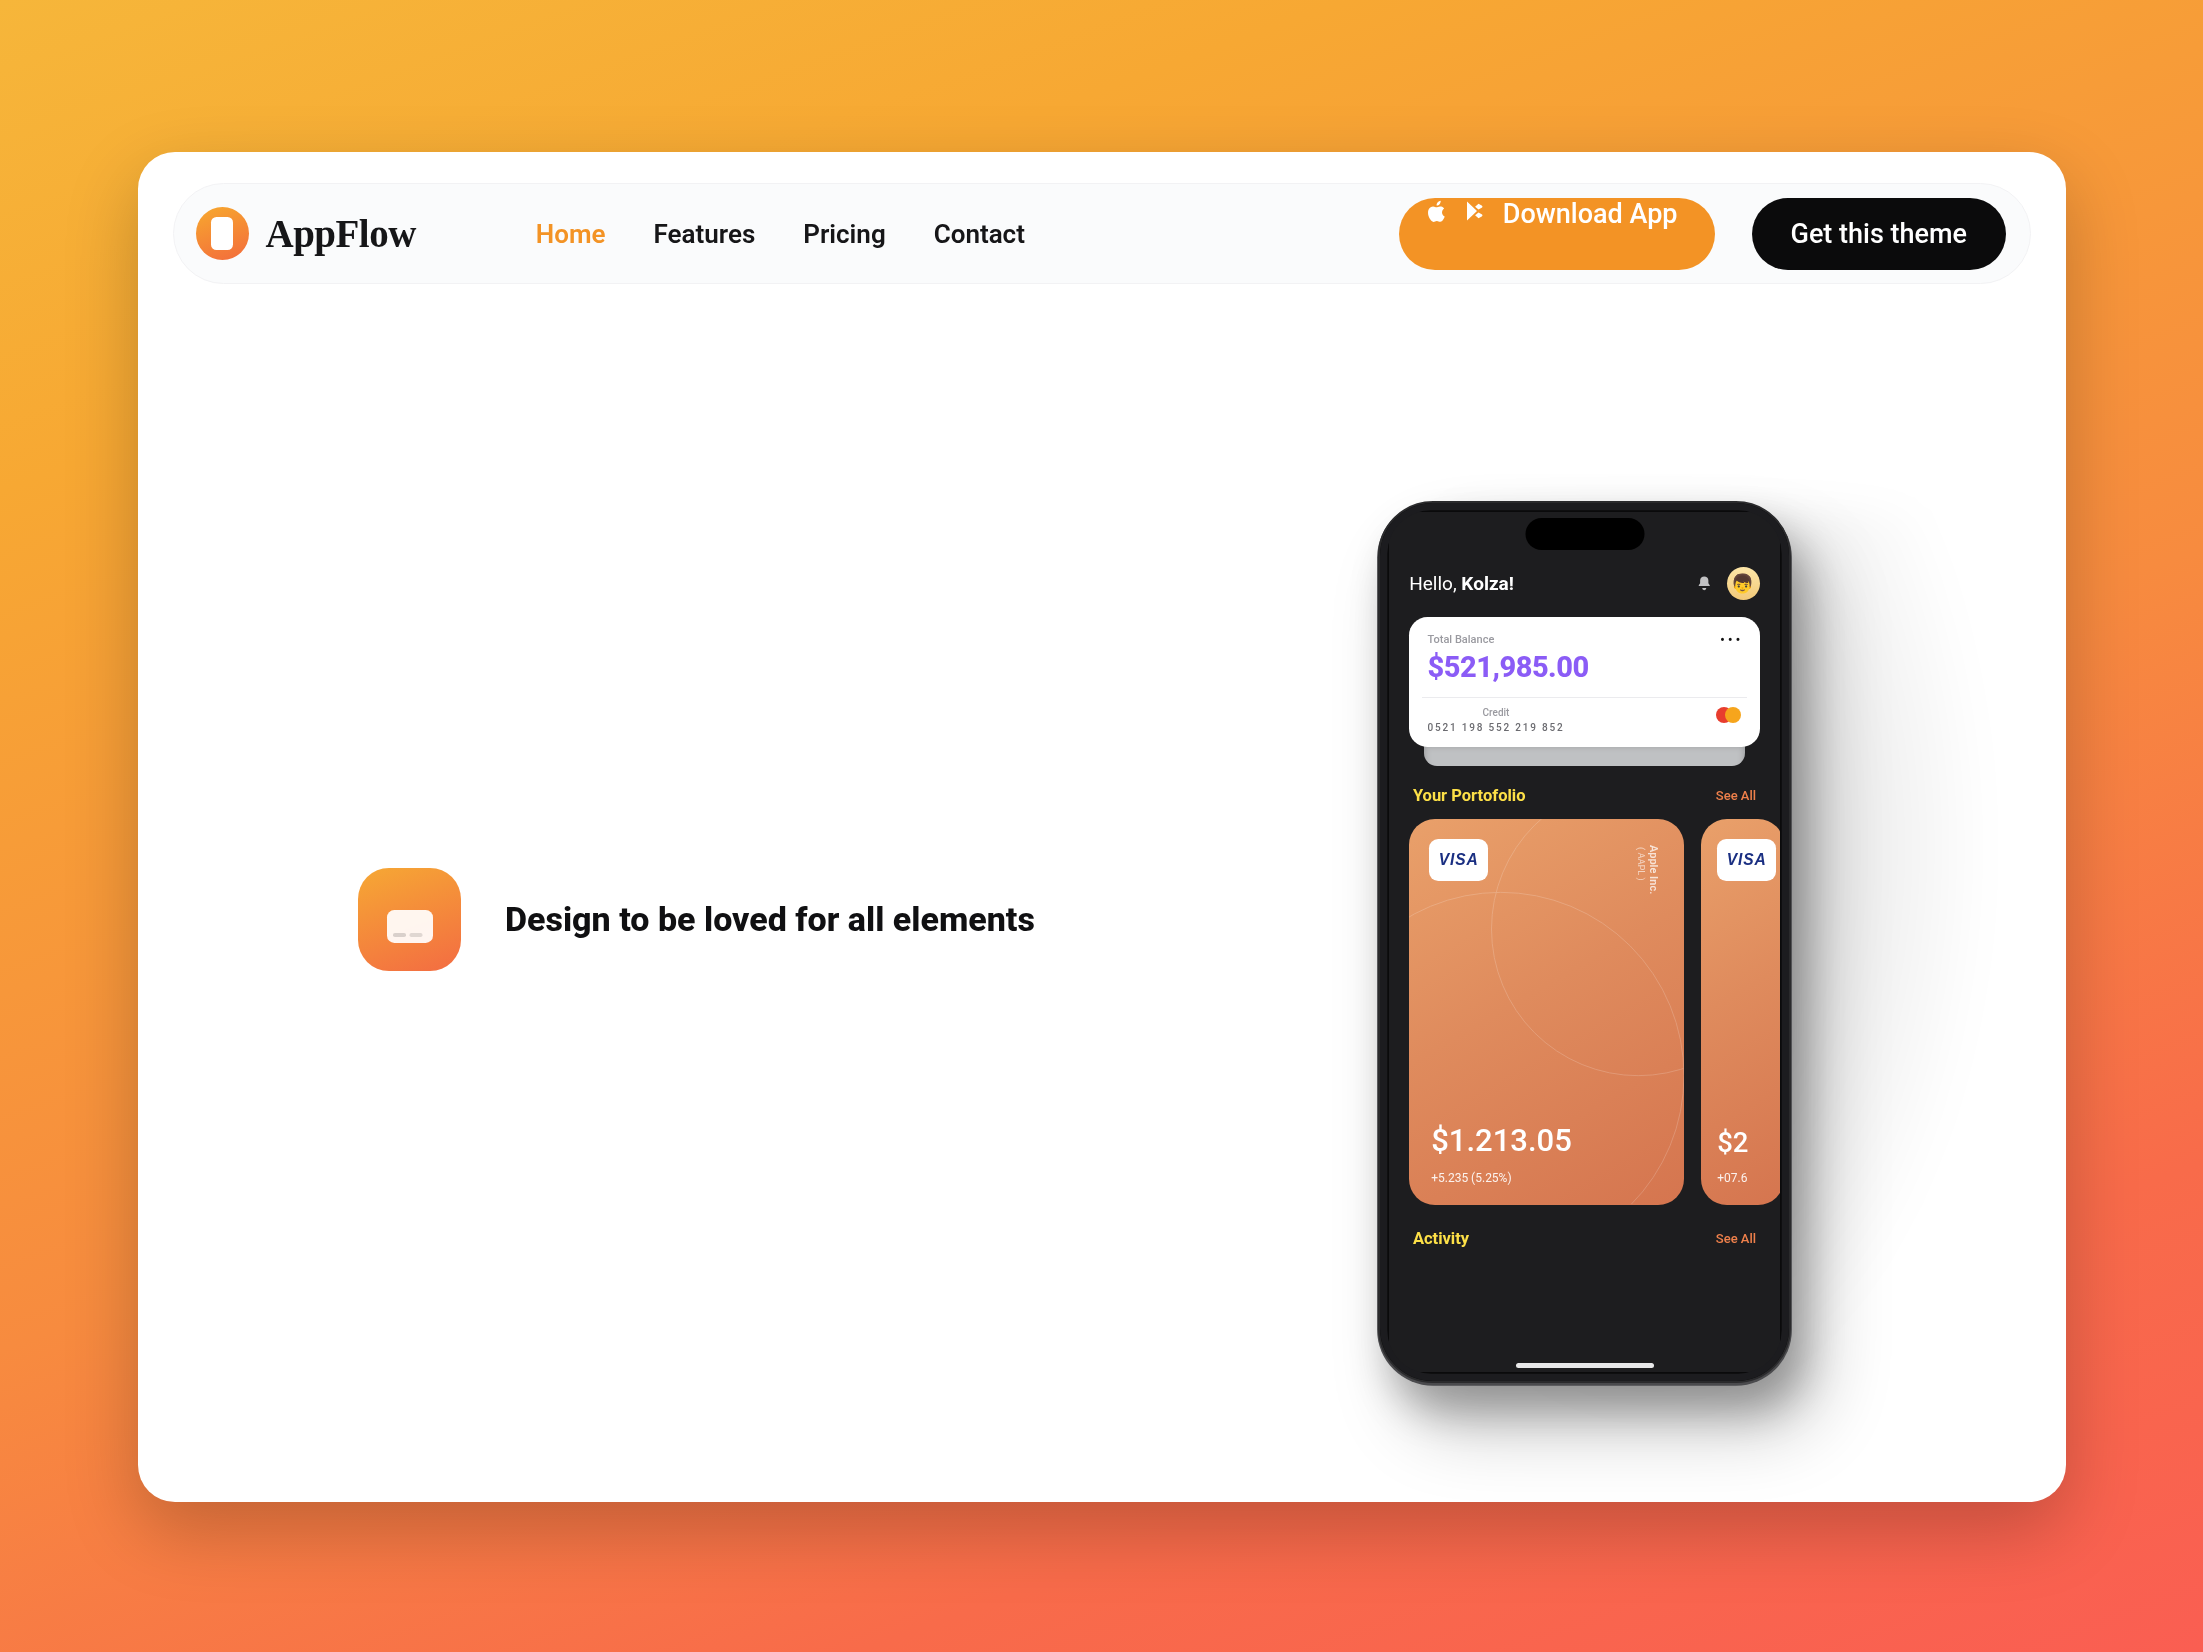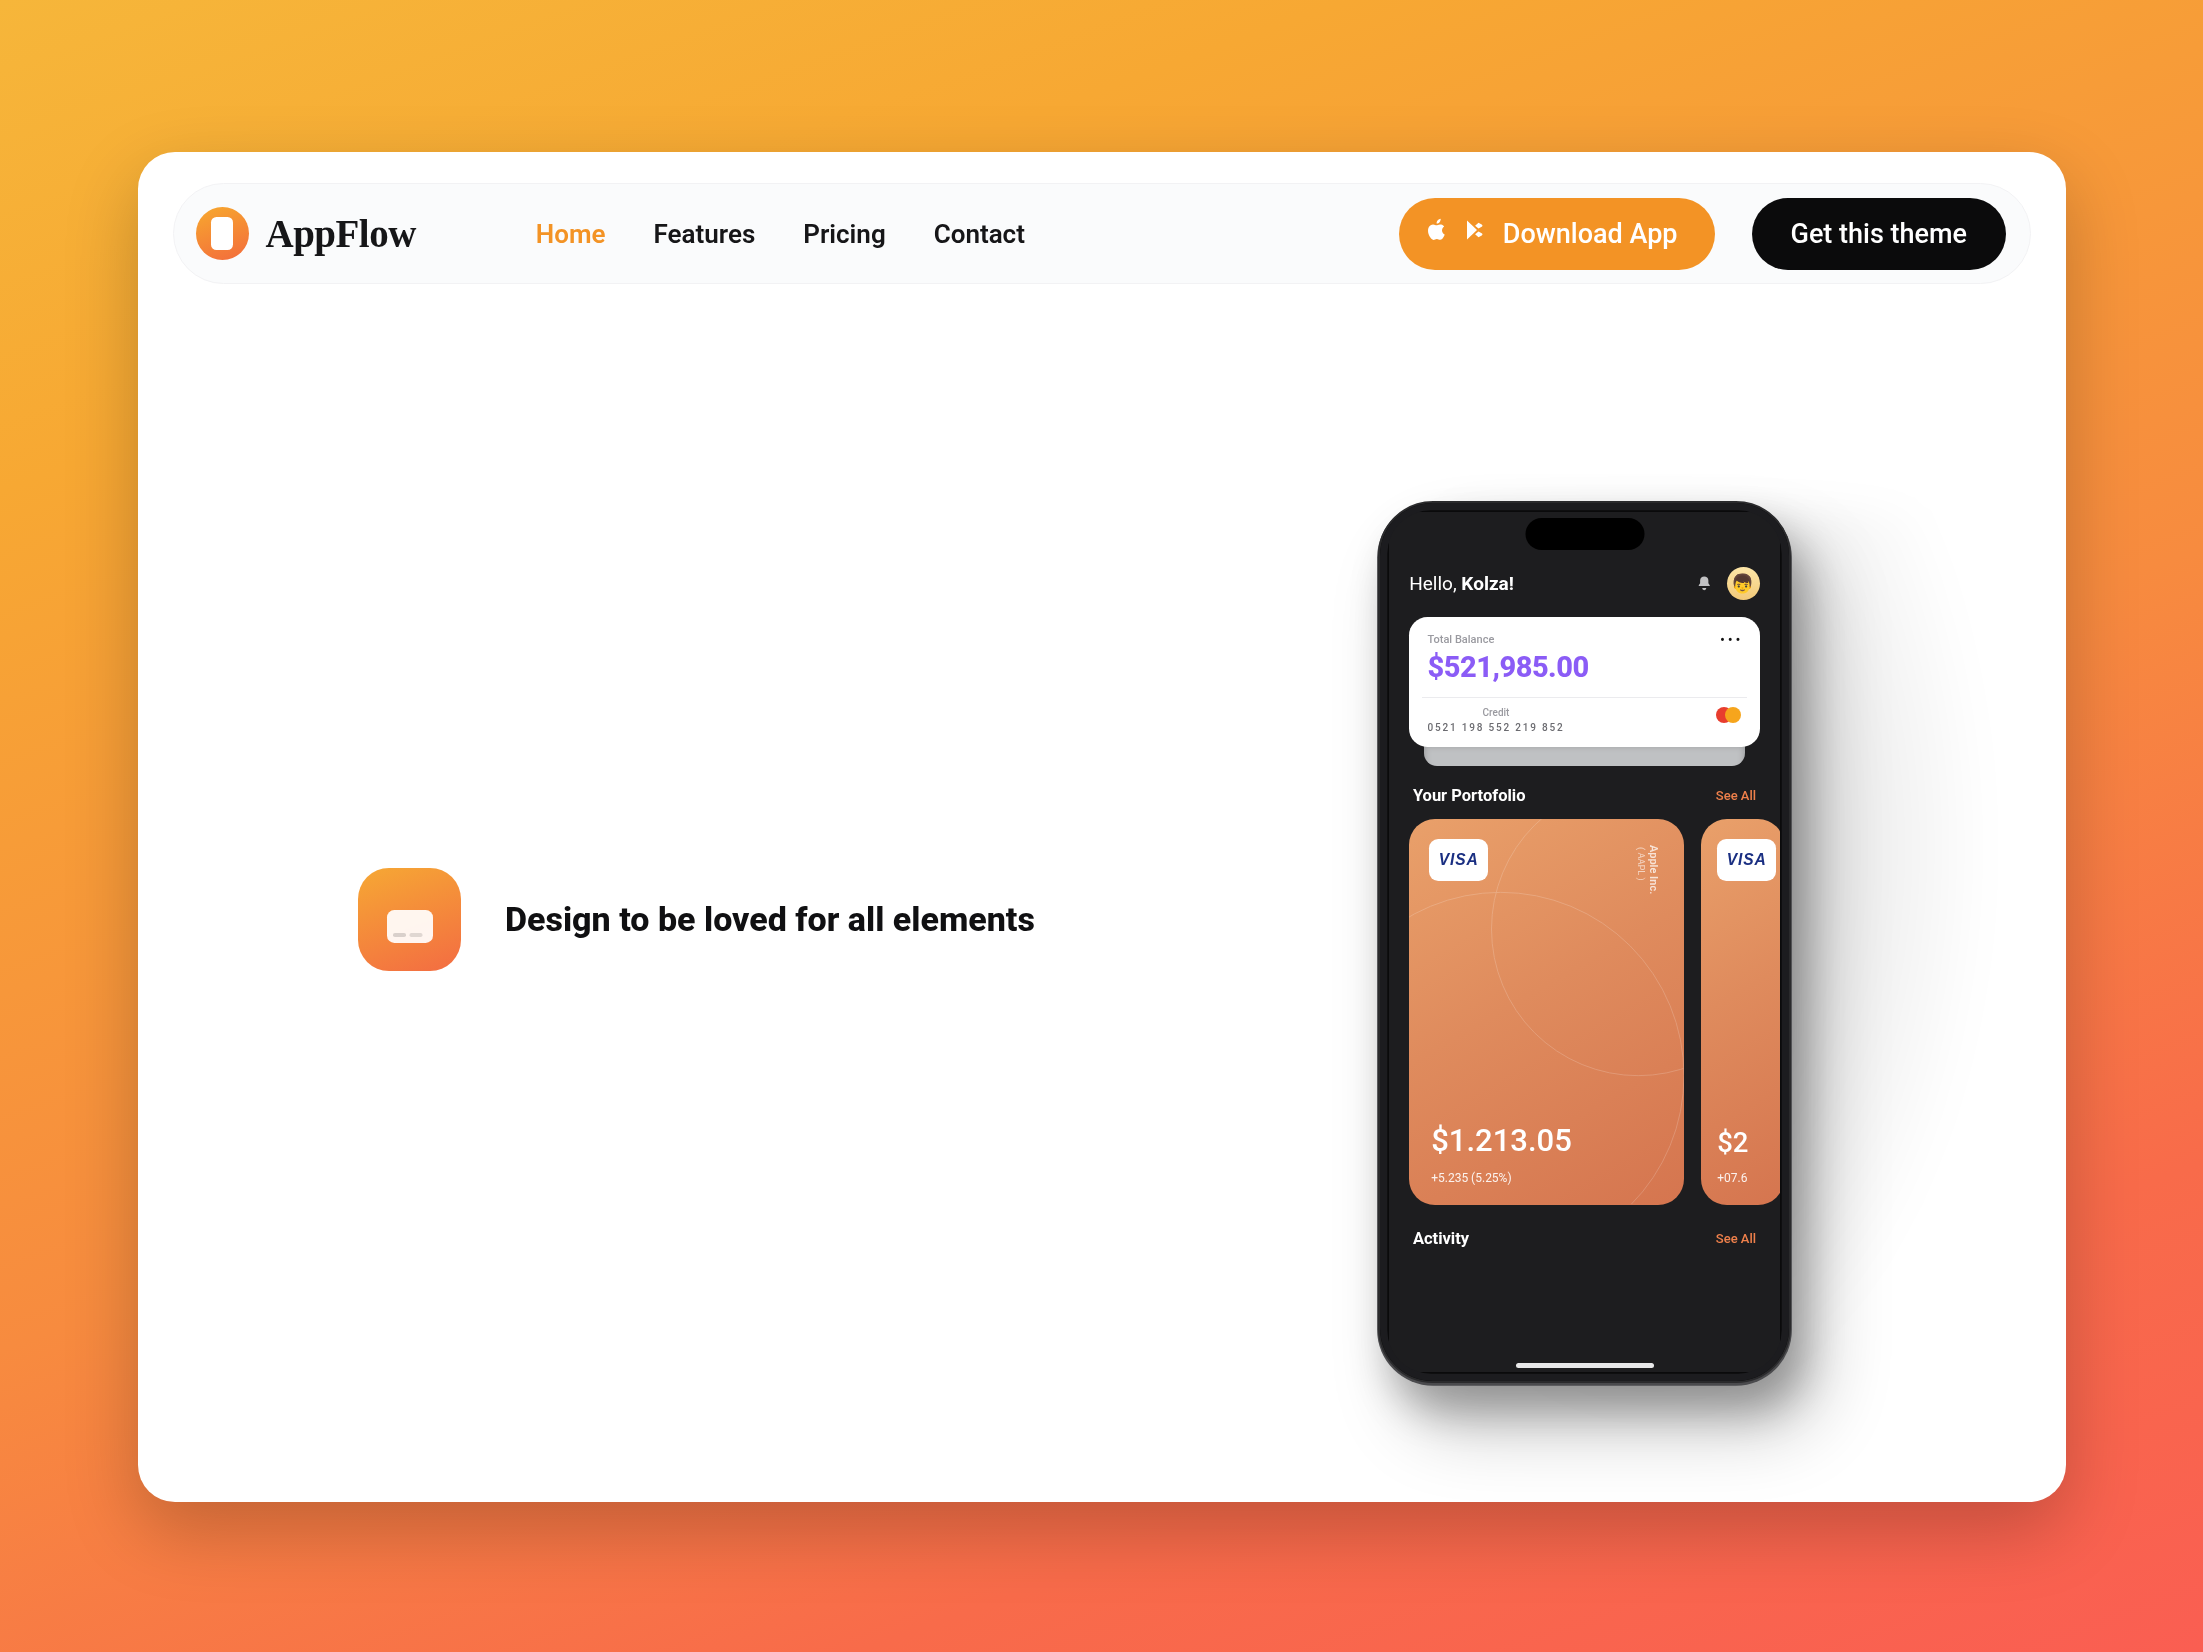--- a/index.html
+++ b/index.html
@@ -65,21 +65,21 @@
   .nav-link.active { color: #f39325; }
 
   .nav-spacer { flex: 1; }
 
   .btn-download {
     height: 72px;
     padding: 0 37px 0 26px;
     background: #f39325;
     color: #ffffff;
     border-radius: 37px;
-    display: flex; align-items: center; gap: 14.7px;
+    display: flex; align-items: flex-start; gap: 14.7px;
     font-size: 27px;
     font-weight: 500;
     cursor: pointer;
   }
   .btn-theme {
     height: 72px;
     padding: 0 39px;
     background: #0b0b0c;
     color: #ffffff;
     border-radius: 37px;
@@ -237,21 +237,21 @@
     margin: -9.2px 14.7px 0 14.7px;
     border-radius: 0 0 13px 13px;
     box-shadow: inset 0 7.3px 7.3px rgba(0,0,0,0.25);
     z-index:1;
   }
 
   .section-row {
     display: flex; align-items: center; justify-content: space-between;
     margin: 20px 3.7px 14.7px 3.7px;
   }
-  .section-title { font-size: 16.5px; font-weight: 700; color: #ffffff; }
+  .section-title { font-size: 16.5px; font-weight: 700; color: #fde047; }
   .section-link { font-size: 13px; font-weight: 500; color: #ef804b; cursor:pointer; }
 
   .portfolio {
     display: flex; gap: 16.5px;
   }
   .pf-card {
     width: 275px; height: 386px;
     background: linear-gradient(150deg,#e9a06a 0%,#df8b5d 45%,#d5754f 100%);
     border-radius: 26px;
     position: relative;

